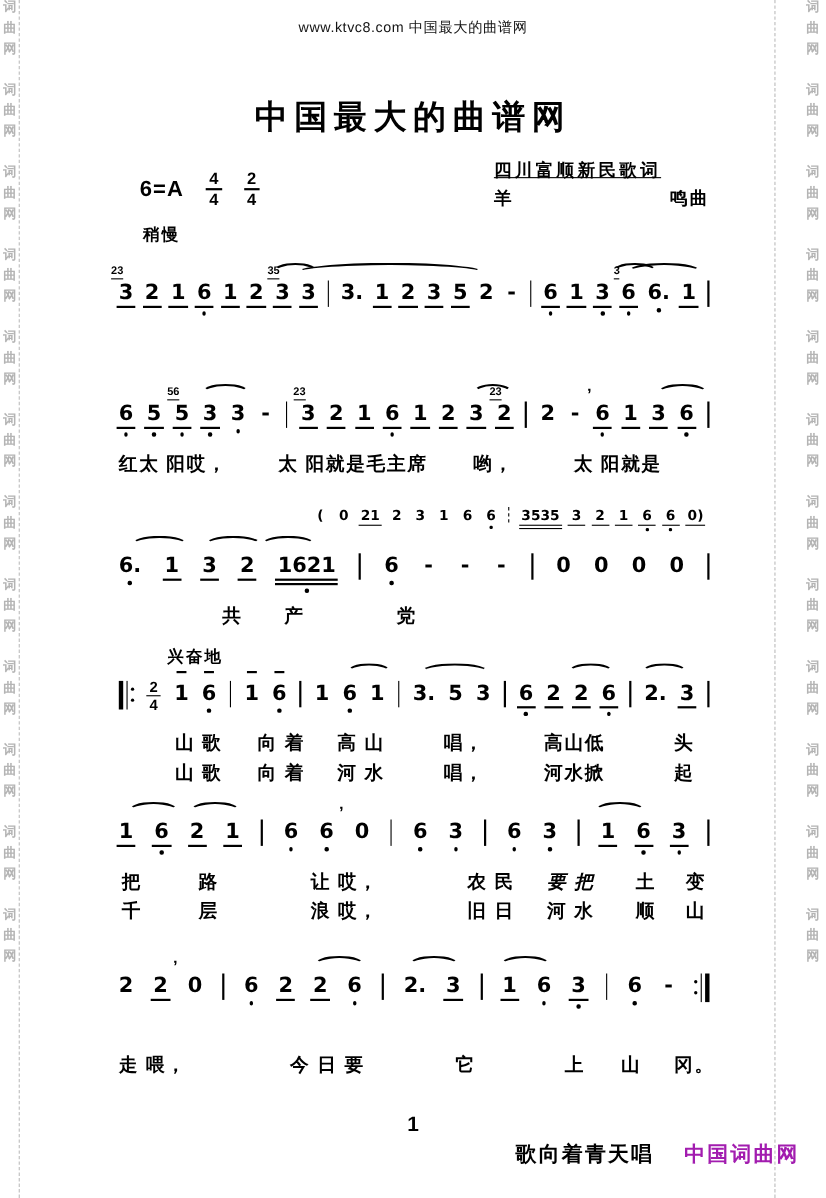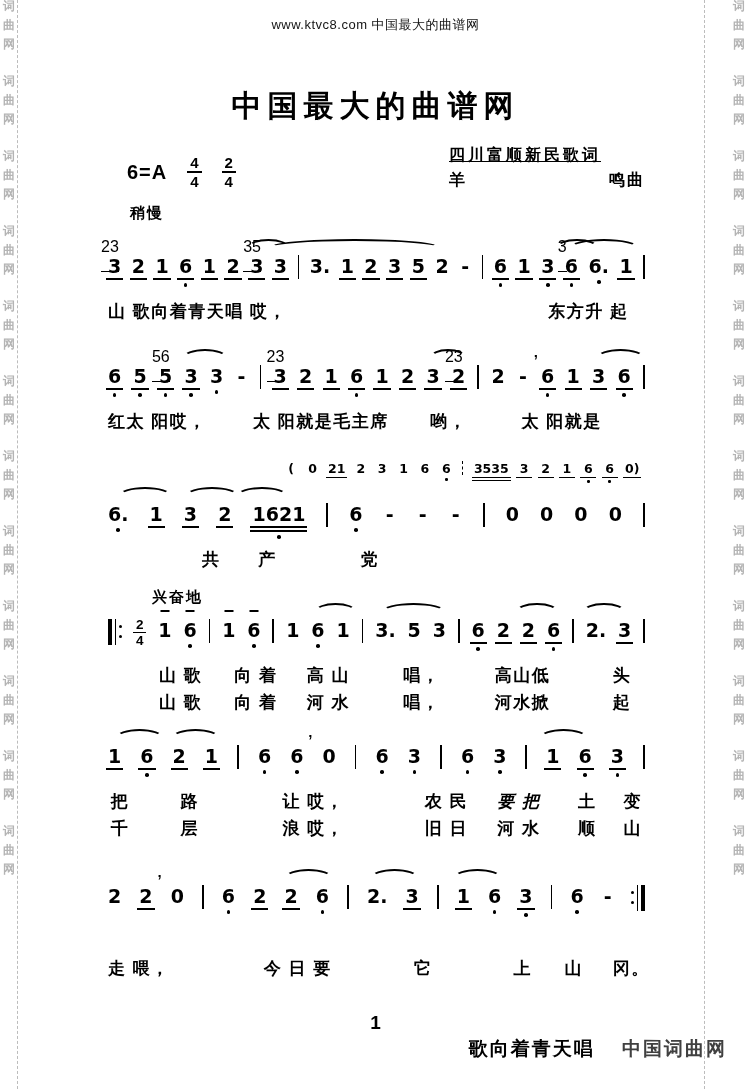--- a/index.html
+++ b/index.html
@@ -45,22 +45,22 @@
 
   .nrow{position:relative;display:flex;justify-content:space-between;
         align-items:flex-start;height:34px;}
   .note{position:relative;display:inline-flex;flex-direction:column;
         align-items:center;min-width:12px;}
   .num{font-size:19px;line-height:21px;font-weight:bold;
        font-family:"DejaVu Sans",sans-serif;font-style:normal;}
   .ul{display:block;align-self:stretch;height:0;border-top:2px solid #000;margin:1px -2px 0;}
   .ul + .ul{margin-top:2px;}
   .dotb{display:block;width:3.5px;height:3.5px;border-radius:50%;background:#000;margin-top:3px;}
-  .grace{position:absolute;top:-14px;left:-7px;font-size:16px;line-height:10px;
-         font-weight:normal;border-bottom:1.5px solid #000;padding-bottom:19px;font-style:normal;}
+  .grace{position:absolute;top:-14px;left:-7px;font-size:10px;line-height:10px;
+         font-weight:bold;border-bottom:1.5px solid #000;padding-bottom:1px;font-style:normal;}
   .accm{position:absolute;top:-10px;left:50%;transform:translateX(-50%);
         width:9px;height:0;border-top:2.5px solid #000;}
   .tickm{position:absolute;top:-15px;right:-9px;font-size:15px;font-weight:bold;font-style:normal;}
   .bar{display:block;width:1.8px;height:24px;background:#000;margin-top:-1px;}
   .bar.dashbar{background:none;border-left:1.5px dashed #000;height:16px;}
   .rep{position:relative;display:block;width:13px;height:26px;margin-top:-1px;}
   .rep i{position:absolute;display:block;}
   .rep .thick{width:4px;top:0;bottom:0;background:#000;}
   .rep .thin{width:1.6px;top:0;bottom:0;background:#000;}
   .rep.start .thick{left:0;} .rep.start .thin{left:6.5px;}
@@ -83,21 +83,21 @@
   .lyr{position:absolute;left:0;right:0;height:24px;}
   .lyr.r0{top:44px;} .lyr.r1{top:71px;}
   .lyrseg{position:absolute;top:0;white-space:nowrap;font-size:17px;
           font-weight:bold;letter-spacing:1.5px;}
 
   
   .pageno{position:absolute;top:1012px;left:0;right:0;text-align:center;
           font-size:19px;font-weight:bold;}
   .footer{position:absolute;top:1036px;right:24px;font-size:19px;
           font-weight:bold;letter-spacing:2px;white-space:nowrap;}
-  .footer .brand{color:#404040;margin-left:20px;}
+  .footer .brand{color:#a21caf;margin-left:20px;}
 </style>
 </head>
 <body>
 
 <div class="side left" data-interactable="false">
     <div class="grp" data-interactable="false">
       <span data-interactable="false">词</span>
       <span data-interactable="false">曲</span>
       <span data-interactable="false">网</span>
     </div>
@@ -340,24 +340,20 @@
         <span class="note" data-interactable="false">
           <b class="num" data-interactable="false">1</b>
           <i class="ul" data-interactable="false"></i>
         </span>
         <span class="bar" data-interactable="false"></span>
         <i class="arc" data-interactable="false" style="left: 26%; width: 7%;"></i>
         <i class="arc" data-interactable="false" style="left: 30%; width: 31%;"></i>
         <i class="arc" data-interactable="false" style="left: 83.5%; width: 7%;"></i>
         <i class="arc" data-interactable="false" style="left: 86%; width: 12%;"></i>
       </div>
-      <div class="lyr r0" data-interactable="false">
-        <span class="lyrseg" data-interactable="false" style="left: 0%;">山 歌向着青天唱 哎，</span>
-        <span class="lyrseg" data-interactable="false" style="left: 82%;">东方升 起</span>
-      </div>
     </div>
   <div class="mline l2" data-interactable="false">
       <div class="nrow" data-interactable="false">
         <span class="note" data-interactable="false">
           <b class="num" data-interactable="false">6</b>
           <i class="ul" data-interactable="false"></i>
           <i class="dotb" data-interactable="false"></i>
         </span>
         <span class="note" data-interactable="false">
           <b class="num" data-interactable="false">5</b>

